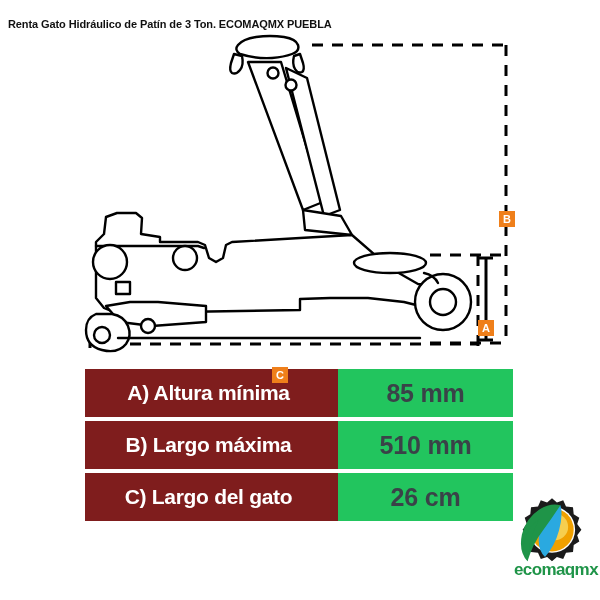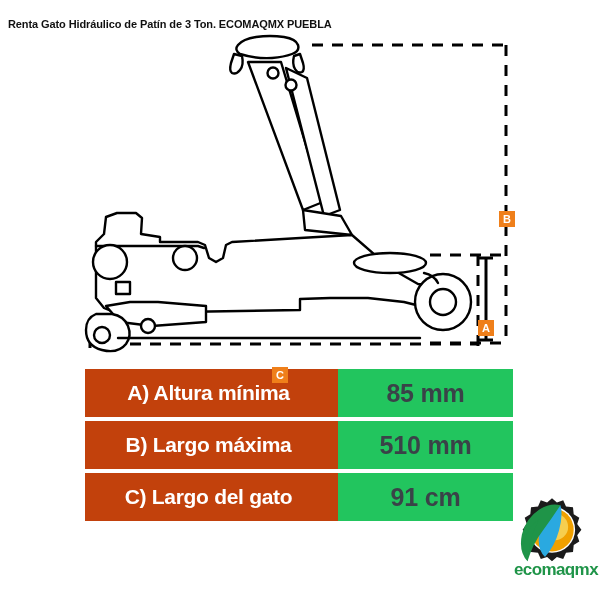--- a/index.html
+++ b/index.html
@@ -71,21 +71,21 @@
     top: 369px;
     width: 428px;
   }
   .spec-row {
     display: flex;
     height: 48px;
     margin-bottom: 4px;
   }
   .spec-label {
     width: 253px;
-    background: #c2410c;
+    background: #7f1d1d;
     color: #ffffff;
     font-family: "Liberation Sans", sans-serif;
     font-weight: bold;
     font-size: 21px;
     display: flex;
     align-items: center;
     justify-content: center;
     letter-spacing: -0.3px;
     box-sizing: border-box;
     padding-right: 6px;
@@ -229,21 +229,21 @@
     <div class="spec-row">
       <div class="spec-label">A) Altura mínima</div>
       <div class="spec-value">85 mm</div>
     </div>
     <div class="spec-row">
       <div class="spec-label">B) Largo máxima</div>
       <div class="spec-value">510 mm</div>
     </div>
     <div class="spec-row">
       <div class="spec-label">C) Largo del gato</div>
-      <div class="spec-value">91 cm</div>
+      <div class="spec-value">26 cm</div>
     </div>
   </div>
 
   <div id="logo">
     <div id="logo-mark">
       <svg width="70" height="70" viewBox="0 0 100 100">
 
         <g>
           <path fill="#1b1b1b" d="M50 6
                    L57 12 L66 9 L70 18 L80 19 L81 29 L89 34 L86 43 L92 51

